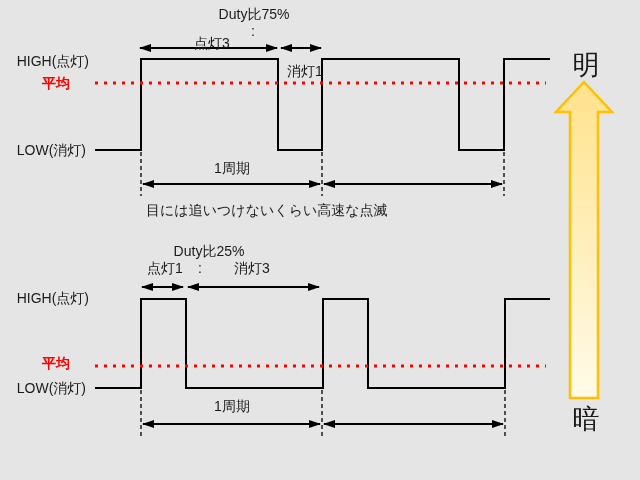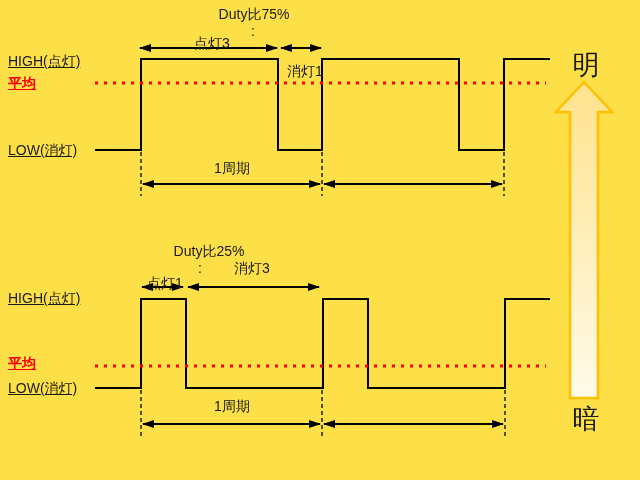--- a/index.html
+++ b/index.html
@@ -1,23 +1,23 @@
 <!DOCTYPE html>
 <html><head>
 <meta charset="utf-8">
 <style>
   html,body{margin:0;padding:0;background:#fff;}
   .stage{
-    position:relative;width:640px;height:480px;background:#fde047;overflow:hidden;
+    position:relative;width:640px;height:480px;background:#e5e5e5;overflow:hidden;
     font-family:"Liberation Sans","DejaVu Sans",sans-serif;color:#000;
   }
   .diagram-svg{position:absolute;left:0;top:0;}
   .lbl{position:absolute;font-size:14px;line-height:1.1;white-space:nowrap;color:#1a1a1a;}
   .ctr{transform:translateX(-50%);}
-  .ralign{text-align:left;text-decoration:underline;}
+  .ralign{text-align:right;}
   .avg{color:#ff0000;font-weight:bold;}
   .big{font-size:27px;font-weight:500;}
 </style>
 </head>
 <body>
 
 <div class="stage">
 
   <svg class="diagram-svg" width="640" height="480" viewBox="0 0 640 480">
     <defs>
@@ -67,23 +67,24 @@
 
   <div class="lbl ctr" style="left:254px;top:7px;">Duty比75%</div>
   <div class="lbl ctr" style="left:212px;top:24px;margin-top:12px;">点灯3</div>
   <div class="lbl ctr" style="left:253px;top:24px;">:</div>
   <div class="lbl ctr" style="left:305px;top:24px;margin-top:40px;">消灯1</div>
   <div class="lbl ralign" style="left:8px;top:54px;width:81px;">HIGH(点灯)</div>
   <div class="lbl ralign avg" style="left:8px;top:76px;width:62px;">平均</div>
   <div class="lbl ralign" style="left:8px;top:143px;width:78px;">LOW(消灯)</div>
   <div class="lbl ctr" style="left:232px;top:161px;">1周期</div>
 
+  <div class="lbl" style="left:146px;top:203px;">目には追いつけないくらい高速な点滅</div>
 
   <div class="lbl ctr" style="left:209px;top:244px;text-align:center;">Duty比25%</div>
-  <div class="lbl ctr" style="left:165px;top:276px;">点灯1</div>
+  <div class="lbl ctr" style="left:165px;top:261px;">点灯1</div>
   <div class="lbl ctr" style="left:200px;top:261px;">:</div>
   <div class="lbl ctr" style="left:252px;top:261px;">消灯3</div>
   <div class="lbl ralign" style="left:8px;top:291px;width:81px;">HIGH(点灯)</div>
   <div class="lbl ralign avg" style="left:8px;top:356px;width:62px;">平均</div>
   <div class="lbl ralign" style="left:8px;top:381px;width:78px;">LOW(消灯)</div>
   <div class="lbl ctr" style="left:232px;top:399px;">1周期</div>
 
   <div class="lbl ctr big" style="left:586px;top:51px;">明</div>
   <div class="lbl ctr big" style="left:586px;top:405px;">暗</div>
 

